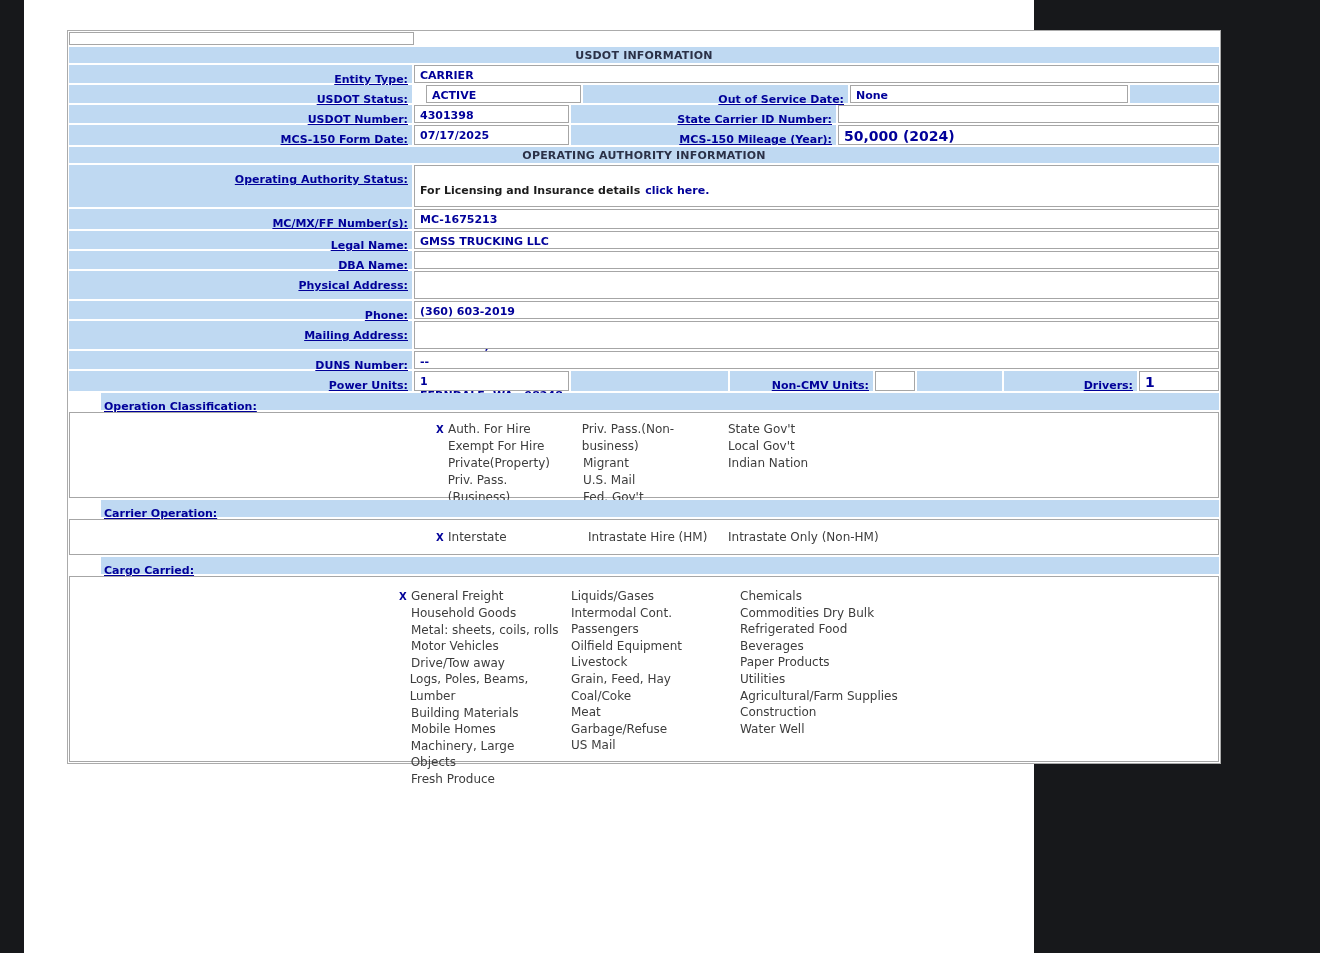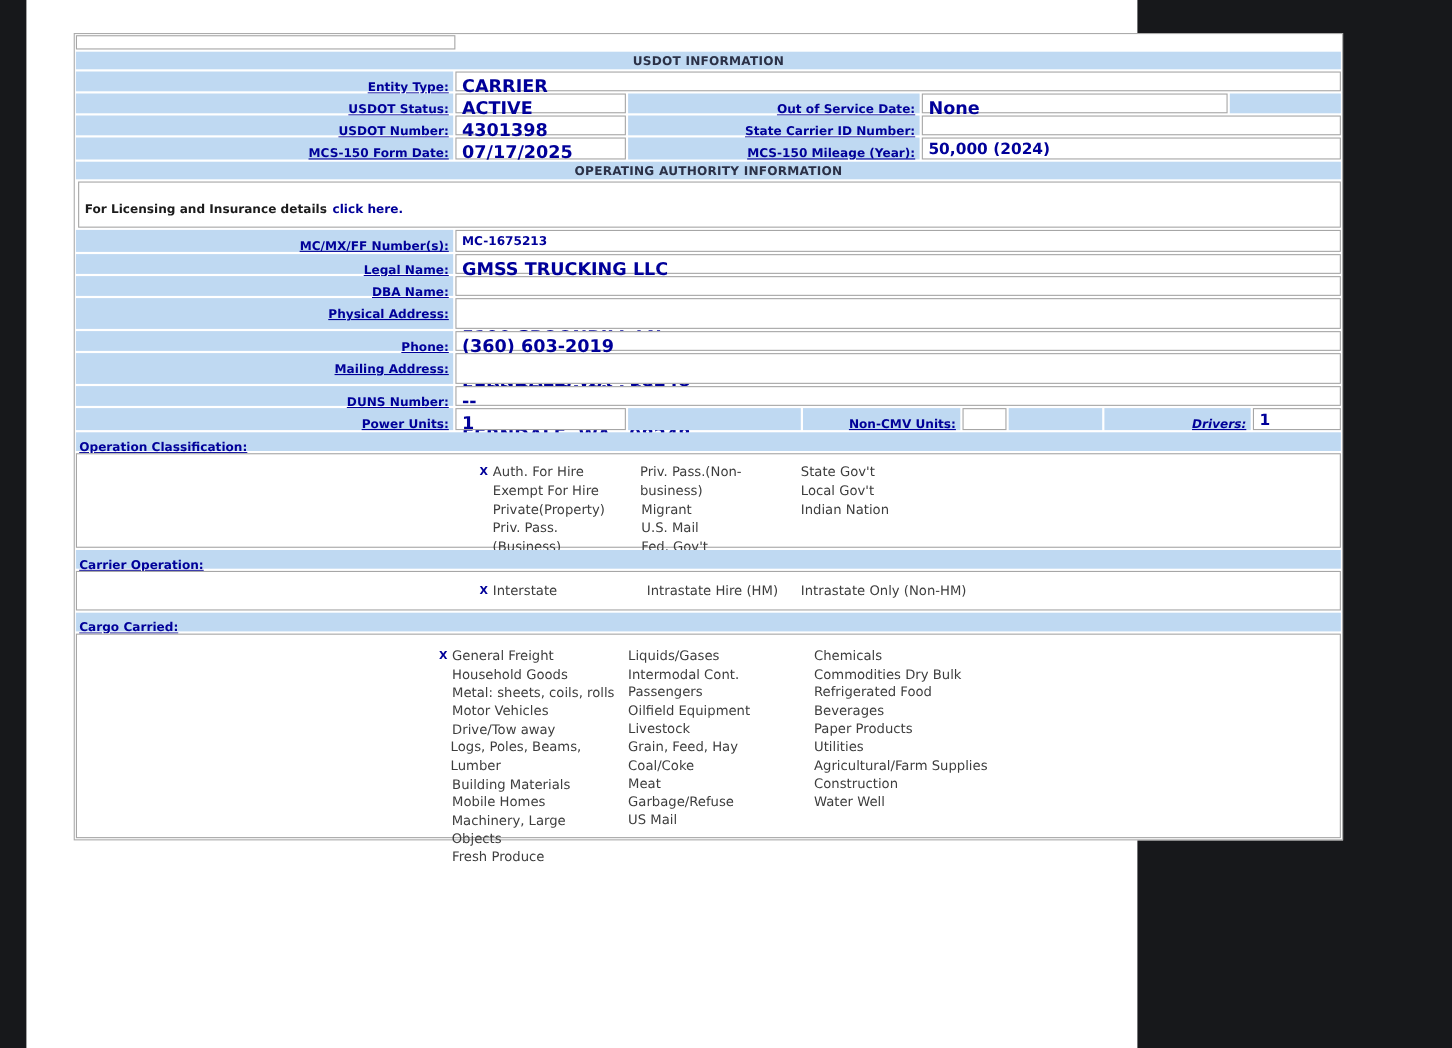--- a/index.html
+++ b/index.html
@@ -7,33 +7,33 @@
               font-family:"DejaVu Sans","Liberation Sans",sans-serif; }
   .page { position:absolute; left:24px; top:0; width:1010px; height:953px; background:#ffffff; }
   .tbl { position:absolute; left:43px; top:30px; width:1154px; background:#ffffff;
          border:1px solid #ababab; padding:1px; }
   .r { display:flex; margin-top:2px; }
   .r:first-child { margin-top:0; }
   .blue { background:#bfd9f2; }
   .wcell { background:#ffffff; border:1px solid #a6a6a6; }
   .sechead { flex:1; text-align:center; font-size:11px; font-weight:bold; color:#2b3147;
              height:16px; padding-top:2px; letter-spacing:.2px; }
-  .subhead { flex:1; height:17px; padding:2px 0 0 3px; }
+  .subhead { flex:1; height:17px; padding:2px 0 0 3px;margin-left:32px; }
   .subhead span { font-size:11px; font-weight:bold; color:#000099; text-decoration:underline; }
   .lab { text-align:right; padding:3px 4px 0 0; }
   .lab span { font-size:11px; font-weight:bold; color:#000099; text-decoration:underline; }
-  .val { font-size:16px; font-weight:bold; color:#000099; padding:3px 0 0 5px; }
+  .val { font-size:11px; font-weight:bold; color:#000099; padding:3px 0 0 5px; }
   .bigval { font-size:14px; padding-top:2px; }
   .pre { white-space:pre; line-height:13px; padding-top:2px; }
   .w-label { width:343px; }
   .w-vals  { width:155px; }
   .w-rlabel{ width:265px; }
   .w-none  { width:278px; }
   .w-sp1 { width:157px; } .w-ncl { width:143px; } .w-ncv { width:40px; }
-  .w-sp2 { width:85px; }  .w-dl  { width:133px;font-style:italic; } .w-dv { flex:1; }
+  .w-sp2 { width:85px; }  .w-dl  { width:133px; } .w-dv { flex:1; }
   .flexfill { flex:1; display:flex; }
   .fillblue { flex:1; background:#bfd9f2; margin-left:2px; }
   .h13{height:13px;} .h18{height:18px;} .h20{height:20px;}
   .h28{height:28px;} .h42{height:42px;} .h36{height:36px;}
   .emptybox { width:345px; background:#fff; border:1px solid #a6a6a6; height:13px; }
   .link { color:#000099; font-weight:bold; cursor:pointer; }
   .blacktxt { color:#1c1c1c; font-weight:bold; font-size:11px; }
   .listcell { flex:1; background:#fff; border:1px solid #a6a6a6; display:flex; align-items:flex-start; }
   .cols { display:flex; }
   .li { display:flex; line-height:17px; font-size:12px; color:#3d3d3d; }
@@ -62,21 +62,21 @@
       <div class="sechead blue">USDOT INFORMATION</div>
     </div>
 
     <div class="r h18">
       <div class="lab blue w-label"><span>Entity Type:</span></div>
       <div class="val wcell flexfill" style="margin-left:2px">CARRIER</div>
     </div>
 
     <div class="r h18">
       <div class="lab blue w-label"><span>USDOT Status:</span></div>
-      <div class="val wcell w-vals" style="margin-left:2px">ACTIVE</div>
+      <div class="val wcell w-vals" style="margin-left:14px">ACTIVE</div>
       <div class="lab blue w-rlabel" style="margin-left:2px"><span>Out of Service Date:</span></div>
       <div class="flexfill" style="margin-left:2px">
         <div class="val wcell w-none">None</div>
         <div class="fillblue"></div>
       </div>
     </div>
 
     <div class="r h18">
       <div class="lab blue w-label"><span>USDOT Number:</span></div>
       <div class="val wcell w-vals" style="margin-left:2px">4301398</div>
@@ -89,20 +89,21 @@
       <div class="val wcell w-vals" style="margin-left:2px">07/17/2025</div>
       <div class="lab blue w-rlabel" style="margin-left:2px"><span>MCS-150 Mileage (Year):</span></div>
       <div class="val bigval wcell flexfill" style="margin-left:2px">50,000 (2024)</div>
     </div>
 
     <div class="r">
       <div class="sechead blue">OPERATING AUTHORITY INFORMATION</div>
     </div>
 
     <div class="r h42">
+      <div class="lab blue w-label"><span>Operating Authority Status:</span></div>
       <div class="wcell flexfill oauth" style="margin-left:2px; display:block">
         <div class="line2">
           <span class="blacktxt">For Licensing and Insurance details</span>
           <span class="link" style="font-size:11px">click here.</span>
         </div>
       </div>
     </div>
 
     <div class="r h20">
       <div class="lab blue w-label"><span>MC/MX/FF Number(s):</span></div>

